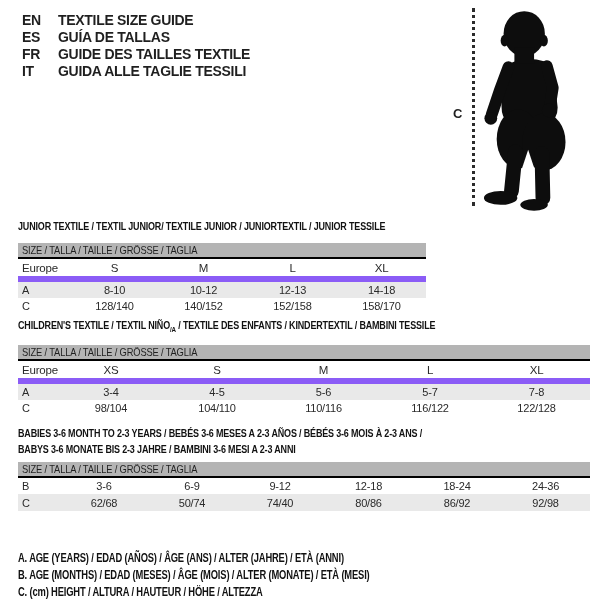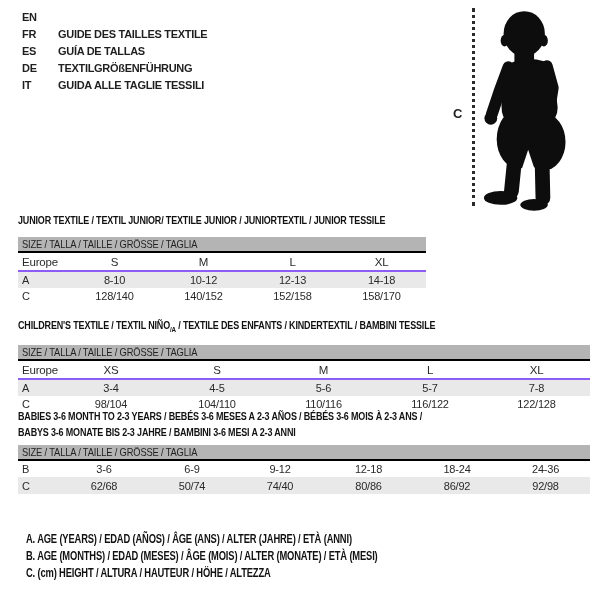--- a/index.html
+++ b/index.html
@@ -3,84 +3,81 @@
 <meta charset="utf-8">
 <style>
   html,body { margin:0; padding:0; background:#fff; }
   .page {
     position:relative; width:600px; height:600px; background:#ffffff;
     font-family:"Liberation Sans","DejaVu Sans",sans-serif; color:#1f1f1f;
     overflow:hidden;
   }
   
   .langs { position:absolute; left:22px; top:11px; }
-  .lang-row { display:flex; height:17px; align-items:flex-start;
-              font-weight:bold; font-size:11px; letter-spacing:-0.3px; }
+  .lang-row { display:flex; height:17px; align-items:center;
+              font-weight:bold; font-size:14px; letter-spacing:-0.3px; }
   .lang-code { width:36px; }
   .lang-title { white-space:nowrap; }
 
   
   .height-line { position:absolute; left:472px; top:8px; height:198px; width:0;
                  border-left:3px dotted #2b2b2b; }
   .c-label { position:absolute; left:453px; top:106px; font-weight:bold; font-size:13px; }
   .baby-svg { position:absolute; left:479px; top:4px; }
 
   
   .section { position:absolute; left:18px; }
-  #sec-junior   { top:214px; }
+  #sec-junior   { top:220px; }
   #sec-children { top:319px; }
-  #sec-babies   { top:408px; }
+  #sec-babies   { top:425px; }
   .sec-heading { font-weight:bold; font-size:11.5px; letter-spacing:-0.2px;
                  white-space:nowrap; transform:scaleX(0.78); transform-origin:0 50%;
                  height:13px; line-height:13px; color:#111; }
   .sec-heading sub { font-size:8px; }
   #sec-junior .sec-heading   { margin-bottom:10px; }
   #sec-children .sec-heading { margin-bottom:13px; }
   #sec-babies .sec-heading   { height:16px; line-height:16px; margin-bottom:0; }
   #sec-babies table { margin-top:5px; }
 
   table { border-collapse:collapse; table-layout:fixed; }
   .junior-table { width:408px; }
   .wide-table   { width:572px; }
   td { padding:0; font-size:11px; height:16px; text-align:center; color:#2a2a2a;
        letter-spacing:-0.2px; overflow:hidden; white-space:nowrap; }
   td.lbl { text-align:left; padding-left:4px; }
   tr.bar td { background:#b4b4b4; text-align:left; padding-left:4px; height:14px;
               color:#1f1f1f; border-bottom:2px solid #000000; }
   tr.bar td span { display:inline-block; transform:scaleX(0.85); transform-origin:0 50%;
                    white-space:nowrap; font-size:11px; }
-  tr.cols td { height:17px; border-bottom:2px solid #8b5cf6; font-size:11.5px; }
+  tr.cols td { height:17px; border-bottom:6px solid #8b5cf6; font-size:11.5px; }
   tr.shaded td { background:#e9e9e9; }
 
   
-  .notes { position:absolute; left:18px; top:531px;margin-left:8px; }
+  .notes { position:absolute; left:18px; top:550px; }
   .note-row { height:17px; line-height:17px; font-weight:bold; font-size:12px;
               letter-spacing:-0.2px; white-space:nowrap;
               transform:scaleX(0.78); transform-origin:0 50%; color:#111; }
 </style>
 </head>
 <body>
 
 <div class="page">
 
   <div class="langs">
     <div class="lang-row">
       <span class="lang-code">EN</span>
+      <span class="lang-title">TEXTILE SIZE GUIDE</span>
+    </div>
+    <div class="lang-row">
+      <span class="lang-code">ES</span>
+      <span class="lang-title">GUÍA DE TALLAS</span>
     </div>
     <div class="lang-row">
       <span class="lang-code">FR</span>
       <span class="lang-title">GUIDE DES TAILLES TEXTILE</span>
-    </div>
-    <div class="lang-row">
-      <span class="lang-code">ES</span>
-      <span class="lang-title">GUÍA DE TALLAS</span>
-    </div>
-    <div class="lang-row">
-      <span class="lang-code">DE</span>
-      <span class="lang-title">TEXTILGRÖßENFÜHRUNG</span>
     </div>
     <div class="lang-row">
       <span class="lang-code">IT</span>
       <span class="lang-title">GUIDA ALLE TAGLIE TESSILI</span>
     </div>
   </div>
 
   <span class="c-label">C</span>
   <div class="height-line"></div>
   <svg class="baby-svg" width="118" height="207" viewBox="0 0 120 210">

